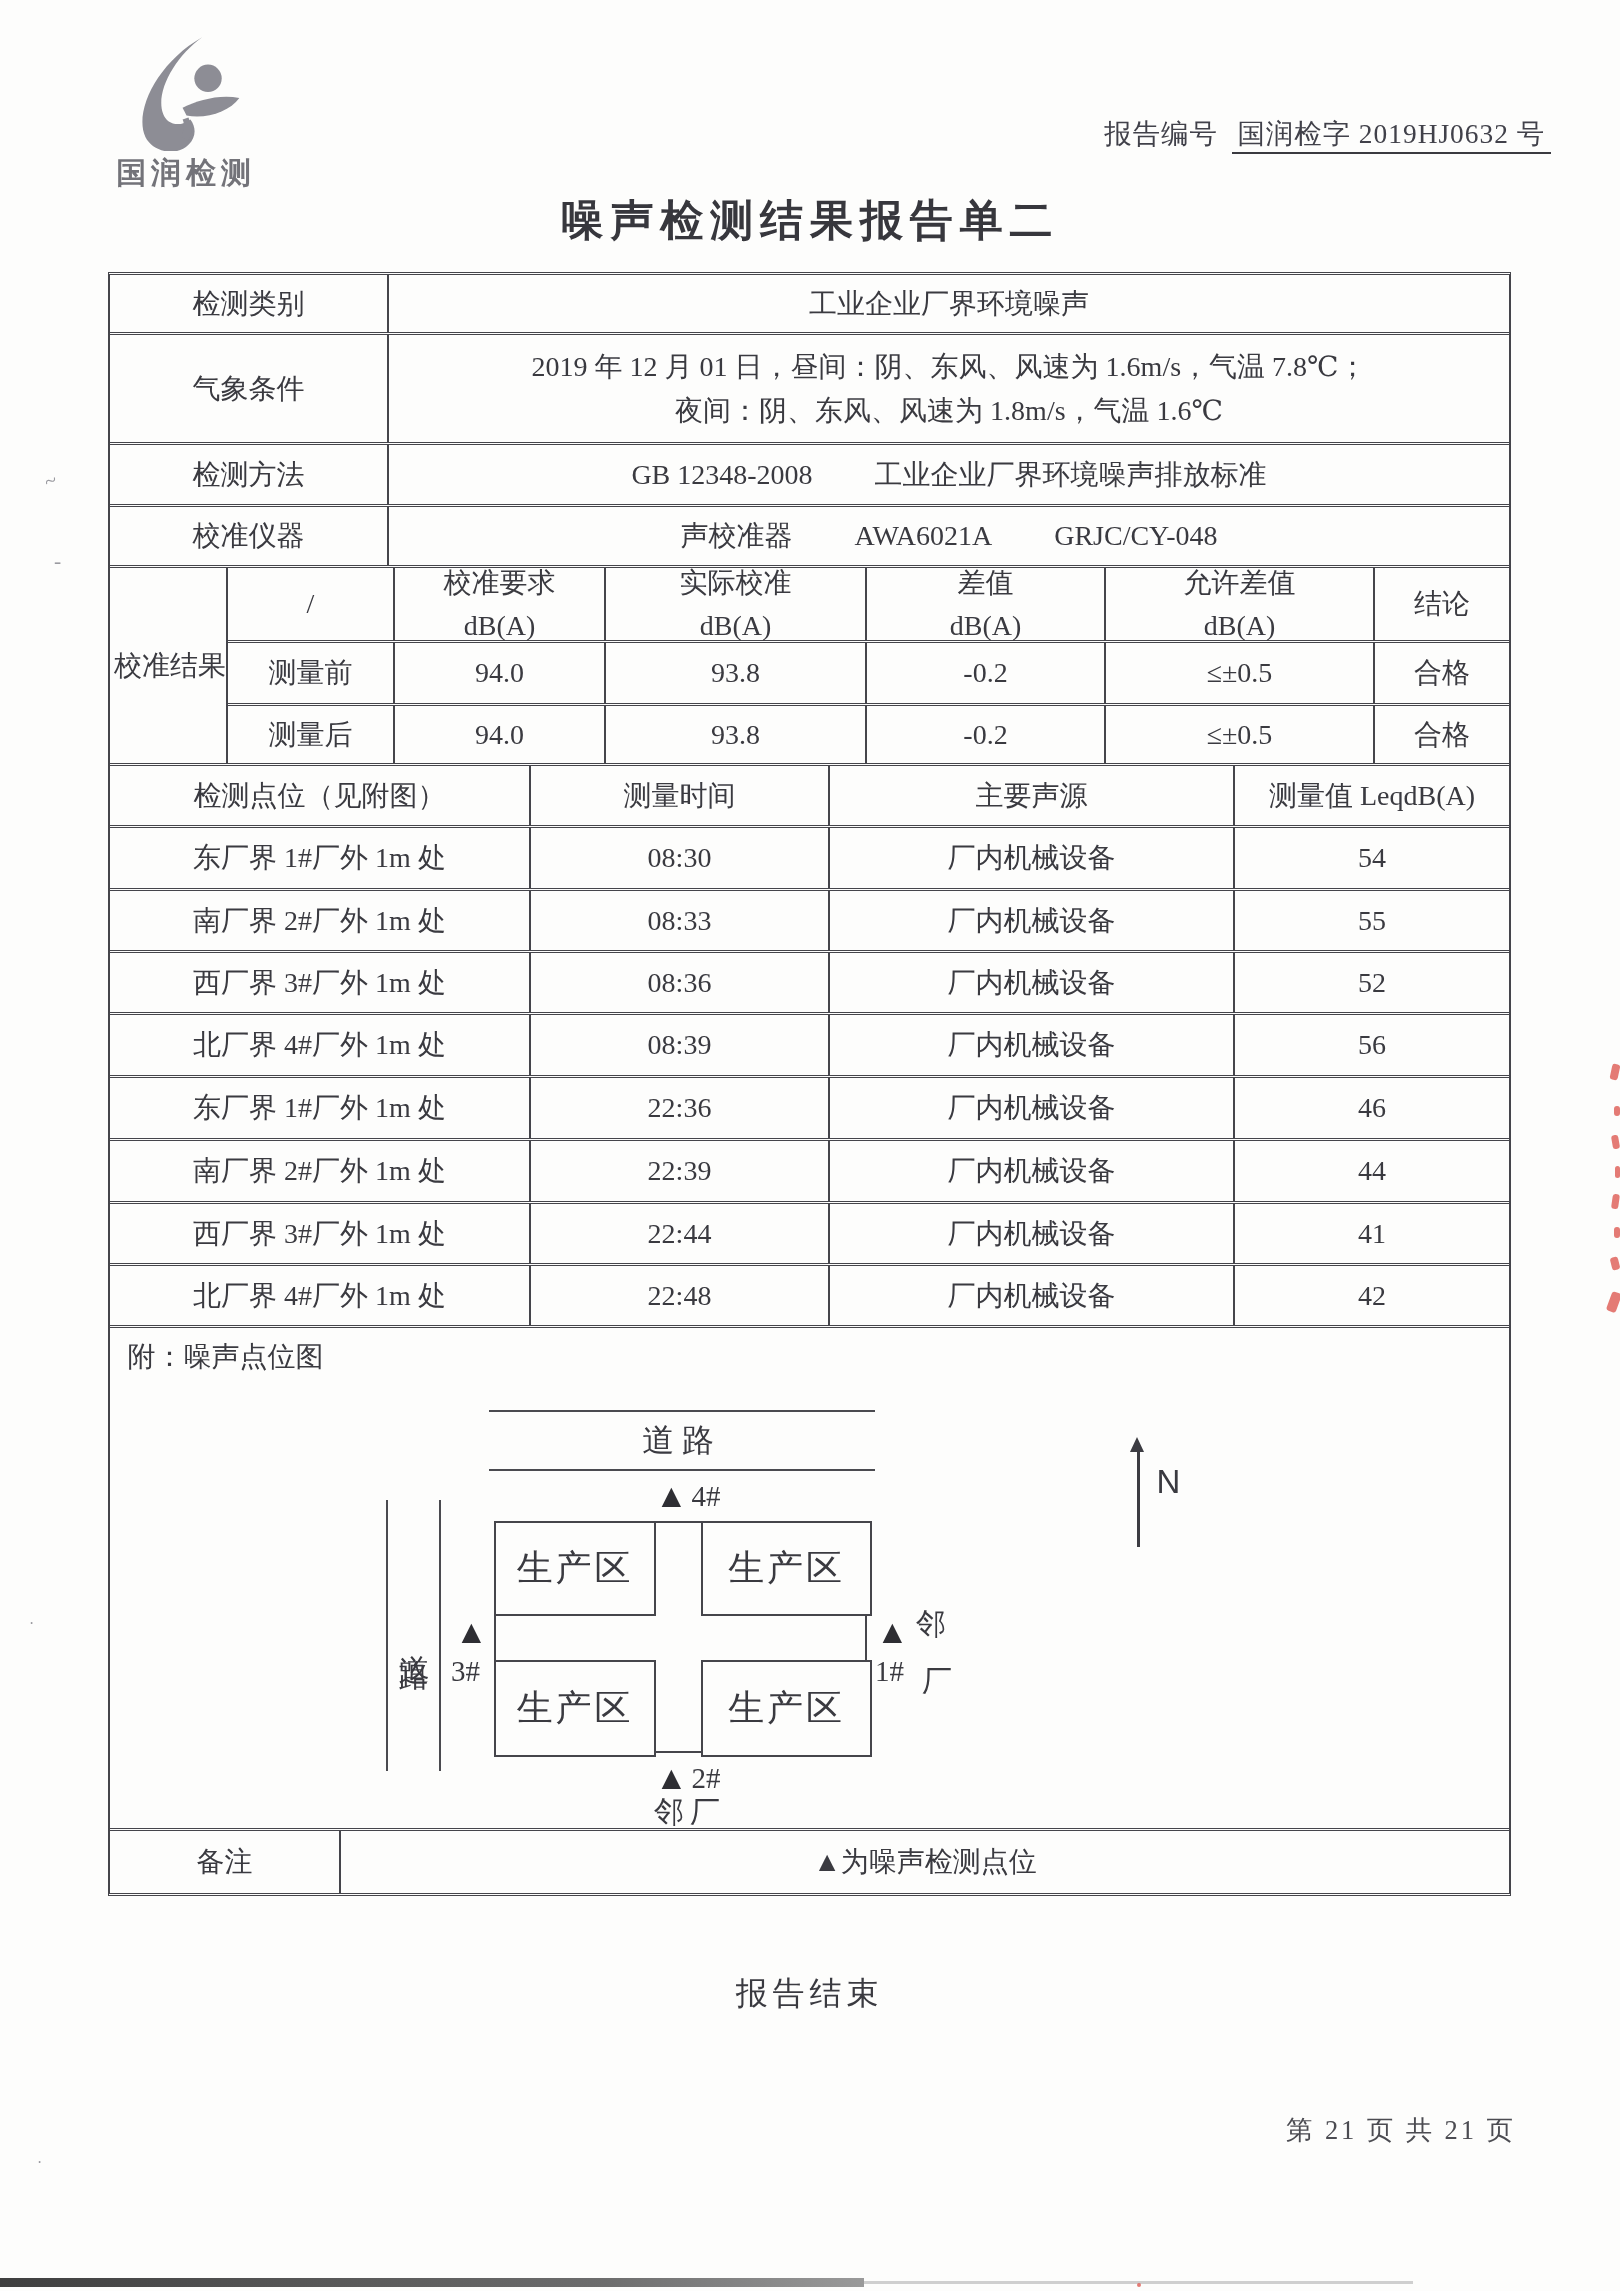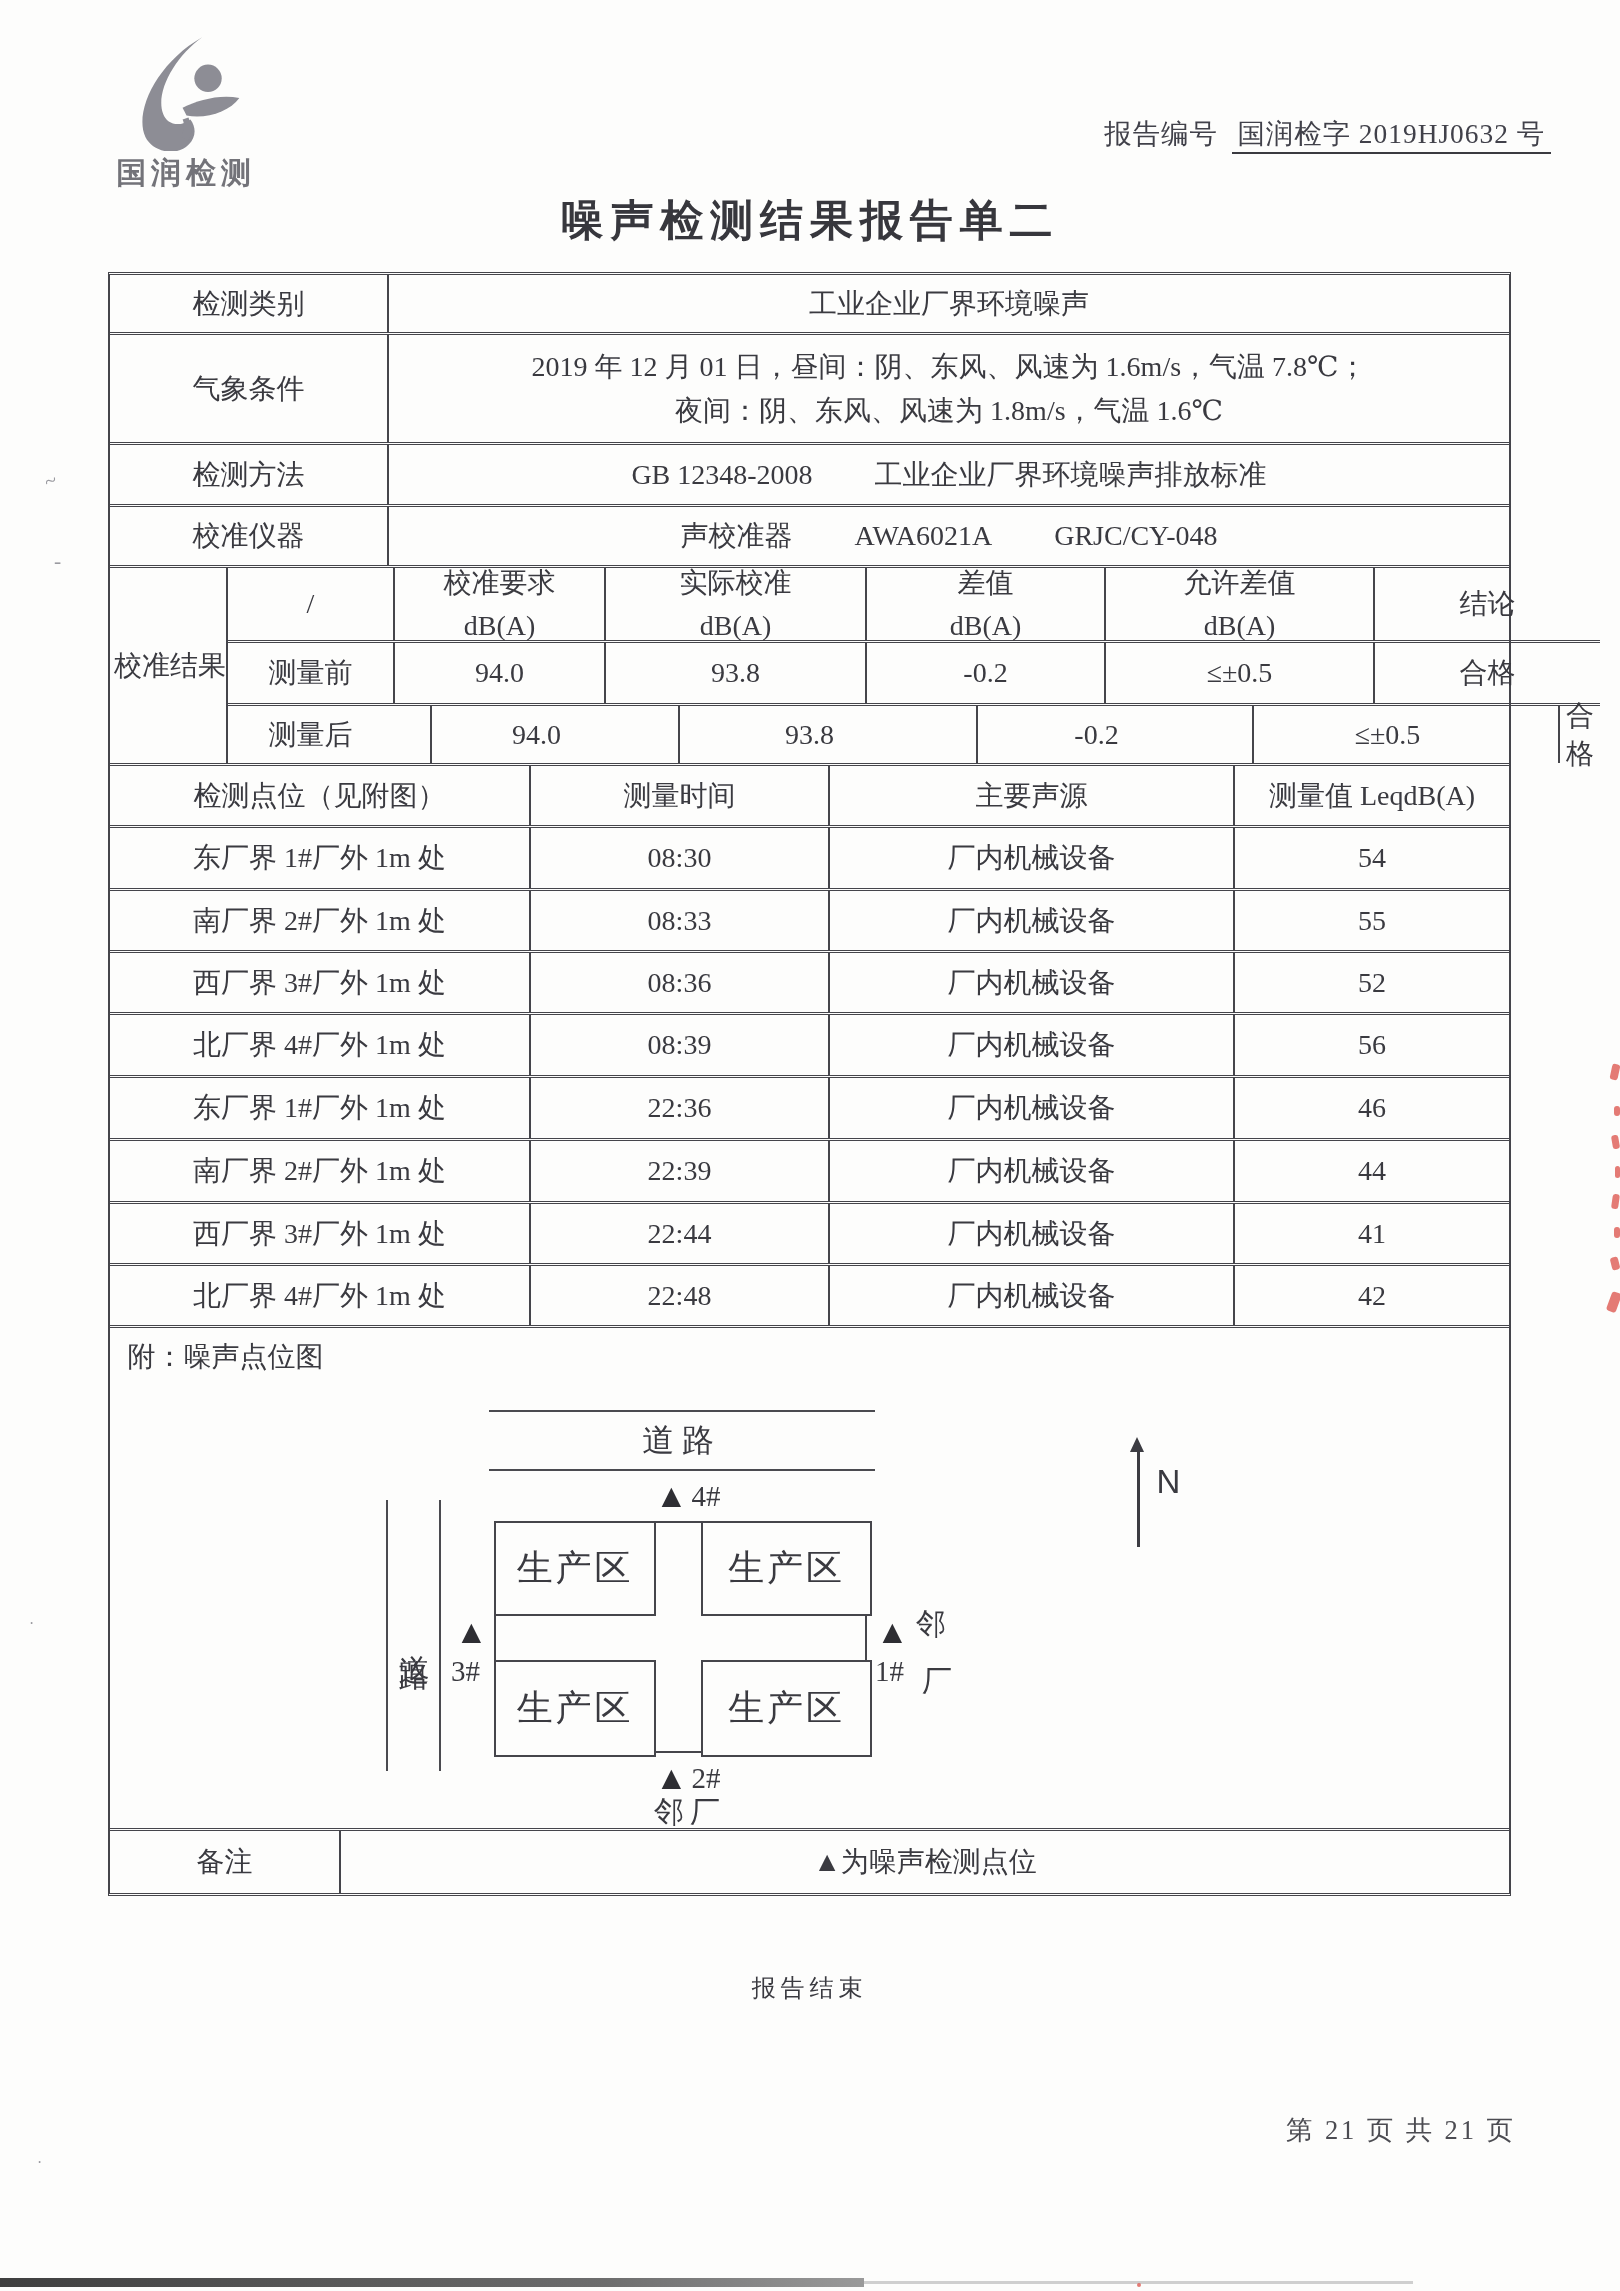--- a/index.html
+++ b/index.html
@@ -32,21 +32,21 @@
   .lbl{flex:0 0 277px;}
   .val{flex:1;}
   .two-line{flex-direction:column;line-height:1.55;}
   .gap-parts span{margin:0 31px;}
   
   .cal-wrap{display:flex;box-sizing:border-box;border-bottom:3.9px double #45454b;}
   .cal-group{flex:0 0 116px;display:flex;flex-direction:row;align-items:center;justify-content:flex-end;
     line-height:1.5;box-sizing:border-box;}
   .cal-right{flex:1;border-left:2px solid #45454b;}
   .cal-row{display:flex;box-sizing:border-box;border-bottom:3.9px double #45454b;}
-  .cal-row:last-child{border-bottom:none;gap:37px;}
+  .cal-row:last-child{border-bottom:none;}
   .cal-c0{flex:0 0 165px;}
   .cal-c1{flex:0 0 211px;}
   .cal-c2{flex:0 0 261px;}
   .cal-c3{flex:0 0 239px;}
   .cal-c4{flex:0 0 269px;}
   .cal-c5{flex:1;}
   .cal-row .cell{border-left:none;}
   .cal-row .cell + .cell{border-left:2px solid #45454b;}
   
   .m-c0{flex:0 0 419px;}
@@ -84,21 +84,21 @@
   .nb-r1{left:806px;top:247px;font-size:30px;}
   .nb-r2{left:812px;top:304px;font-size:30px;}
   .nb-bottom{left:544px;top:435px;font-size:30px;letter-spacing:5.9px;}
   .north{left:1019px;top:80px;width:118px;height:118px;}
   .north .shaft{position:absolute;left:7.8px;top:13.7px;width:2.9px;height:96px;background:#3c3c42;}
   .north .head{position:absolute;left:1px;top:0;width:0;height:0;
     border-left:7.8px solid transparent;border-right:7.8px solid transparent;border-bottom:15.7px solid #3c3c42;}
   .north .nlabel{position:absolute;left:27.4px;top:25.5px;font-size:33px;font-family:"Liberation Sans","DejaVu Sans",sans-serif;}
   
   .report-end{position:absolute;left:108px;top:1972px;width:1403px;text-align:center;
-    font-size:24px;letter-spacing:4.9px;}
+    font-size:32px;letter-spacing:4.9px;}
   .page-num{position:absolute;left:1286px;top:2112px;font-size:26.5px;color:#4c4c52;letter-spacing:2.9px;}
   
   .scan-bar{position:absolute;left:0;top:2278px;width:864px;height:8.8px;
     background:linear-gradient(to right,#3f3f3f,#6d6d6d 70%,#9a9a9a);}
   .scan-bar2{position:absolute;left:864px;top:2281px;width:549px;height:2.9px;background:#cfcfcf;}
   .stamp{position:absolute;background:#dd5a52;opacity:.8;border-radius:2.9px;}
   .gray-mark{position:absolute;color:#9a9aa0;font-size:21.6px;}
 </style>
 </head>
 <body>

